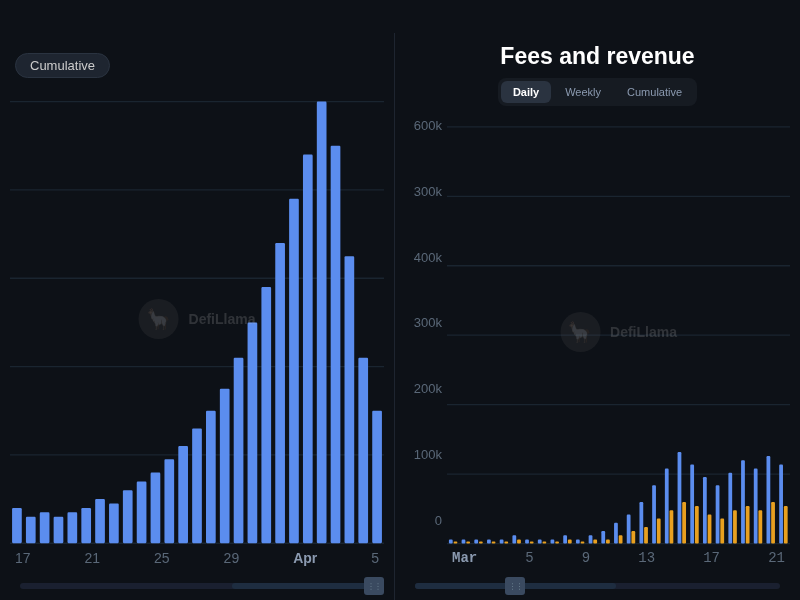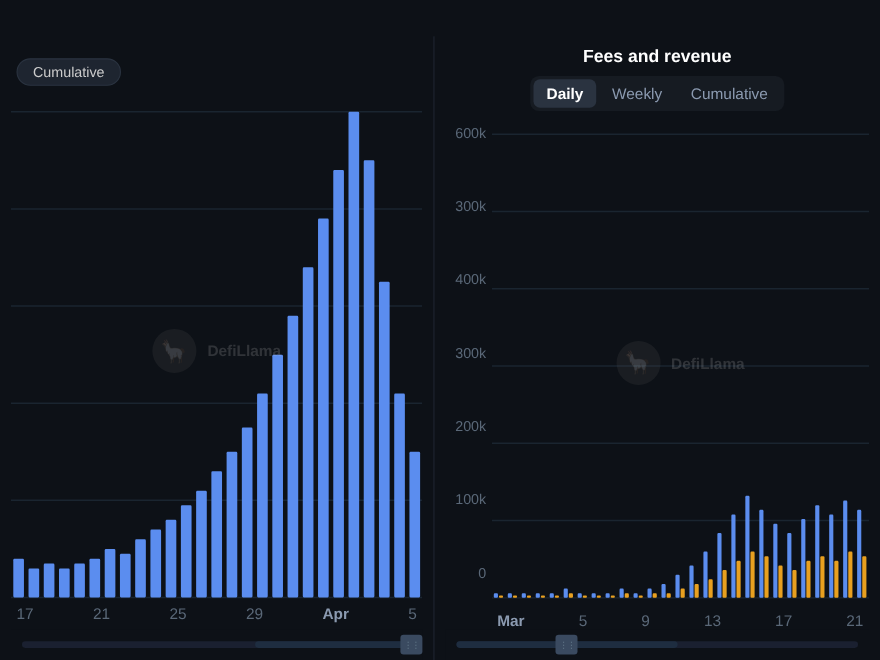--- a/index.html
+++ b/index.html
@@ -59,38 +59,38 @@
     }
 
     .right-header {
       display: flex;
       flex-direction: column;
       align-items: center;
       margin-bottom: 8px;
     }
 
     .chart-title {
-      font-size: 16px;
+      font-size: 23px;
       font-weight: 700;
       color: #fff;
       margin-bottom: 8px;
     }
 
     .tab-group {
       display: flex;
       background: #161b22;
       border-radius: 8px;
       padding: 3px;
       gap: 2px;
     }
 
     .tab-btn {
       padding: 5px 12px;
       border-radius: 6px;
-      font-size: 14px;
+      font-size: 11px;
       cursor: pointer;
       color: #8b9ab0;
       background: transparent;
       border: none;
     }
 
     .tab-btn.active {
       background: #2a3340;
       color: #fff;
       font-weight: 600;
@@ -383,21 +383,21 @@
               <rect x="322" y="276.5" width="3.966666666666667" height="58.5" fill="#5b8def" rx="1"></rect>
               <rect x="326.90000000000003" y="309" width="3.966666666666667" height="26" fill="#e8a020" rx="1"></rect>
               <rect x="335.33333333333337" y="266.75" width="3.966666666666667" height="68.25" fill="#5b8def" rx="1"></rect>
               <rect x="340.2333333333334" y="302.5" width="3.966666666666667" height="32.5" fill="#e8a020" rx="1"></rect>
               <rect x="348.6666666666667" y="273.25" width="3.966666666666667" height="61.75" fill="#5b8def" rx="1"></rect>
               <rect x="353.5666666666667" y="305.75" width="3.966666666666667" height="29.25" fill="#e8a020" rx="1"></rect>
             </svg>
         </div>
       </div>
 
-      <div style="height:22px; display:flex; align-items:flex-end; padding-left:42px;">
+      <div style="height:22px; display:flex; align-items:flex-start; padding-left:42px;font-family:Liberation Mono, monospace;">
         <div style="width:100%; display:flex; justify-content:space-between; padding:0 5px;">
           <span class="x-label bold">Mar</span>
           <span class="x-label">5</span>
           <span class="x-label">9</span>
           <span class="x-label">13</span>
           <span class="x-label">17</span>
           <span class="x-label">21</span>
         </div>
       </div>
     </div>

